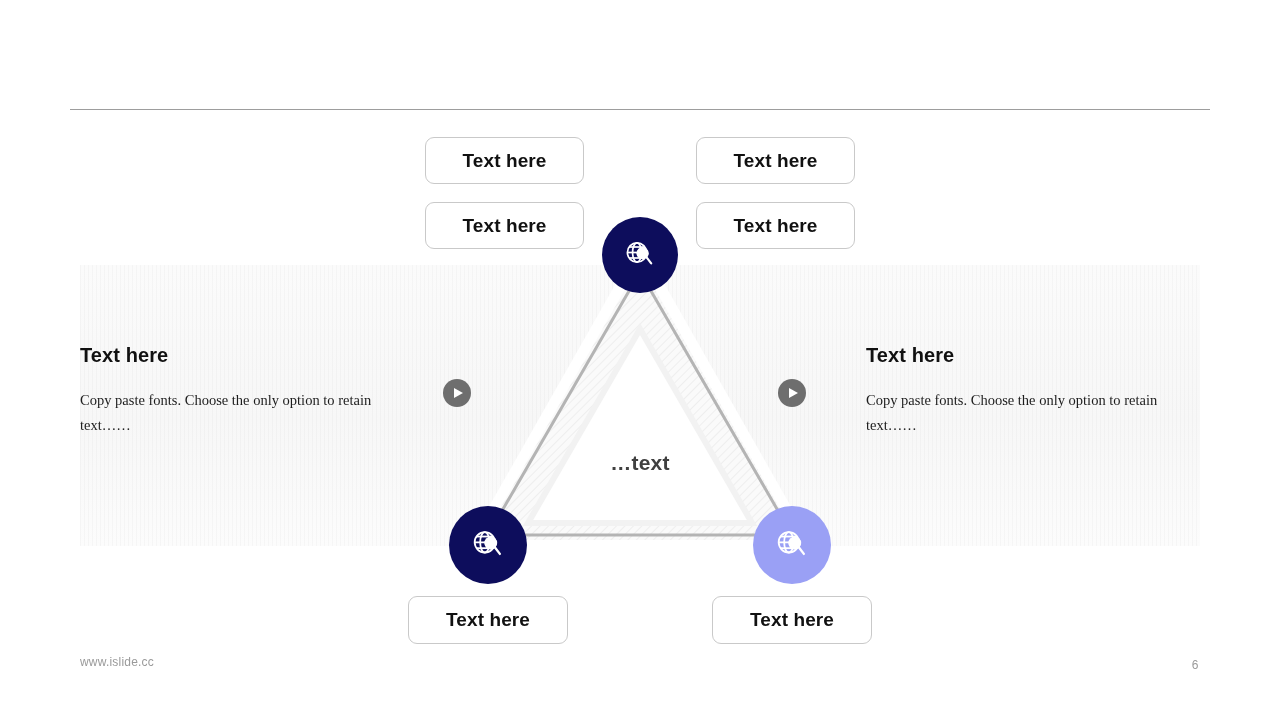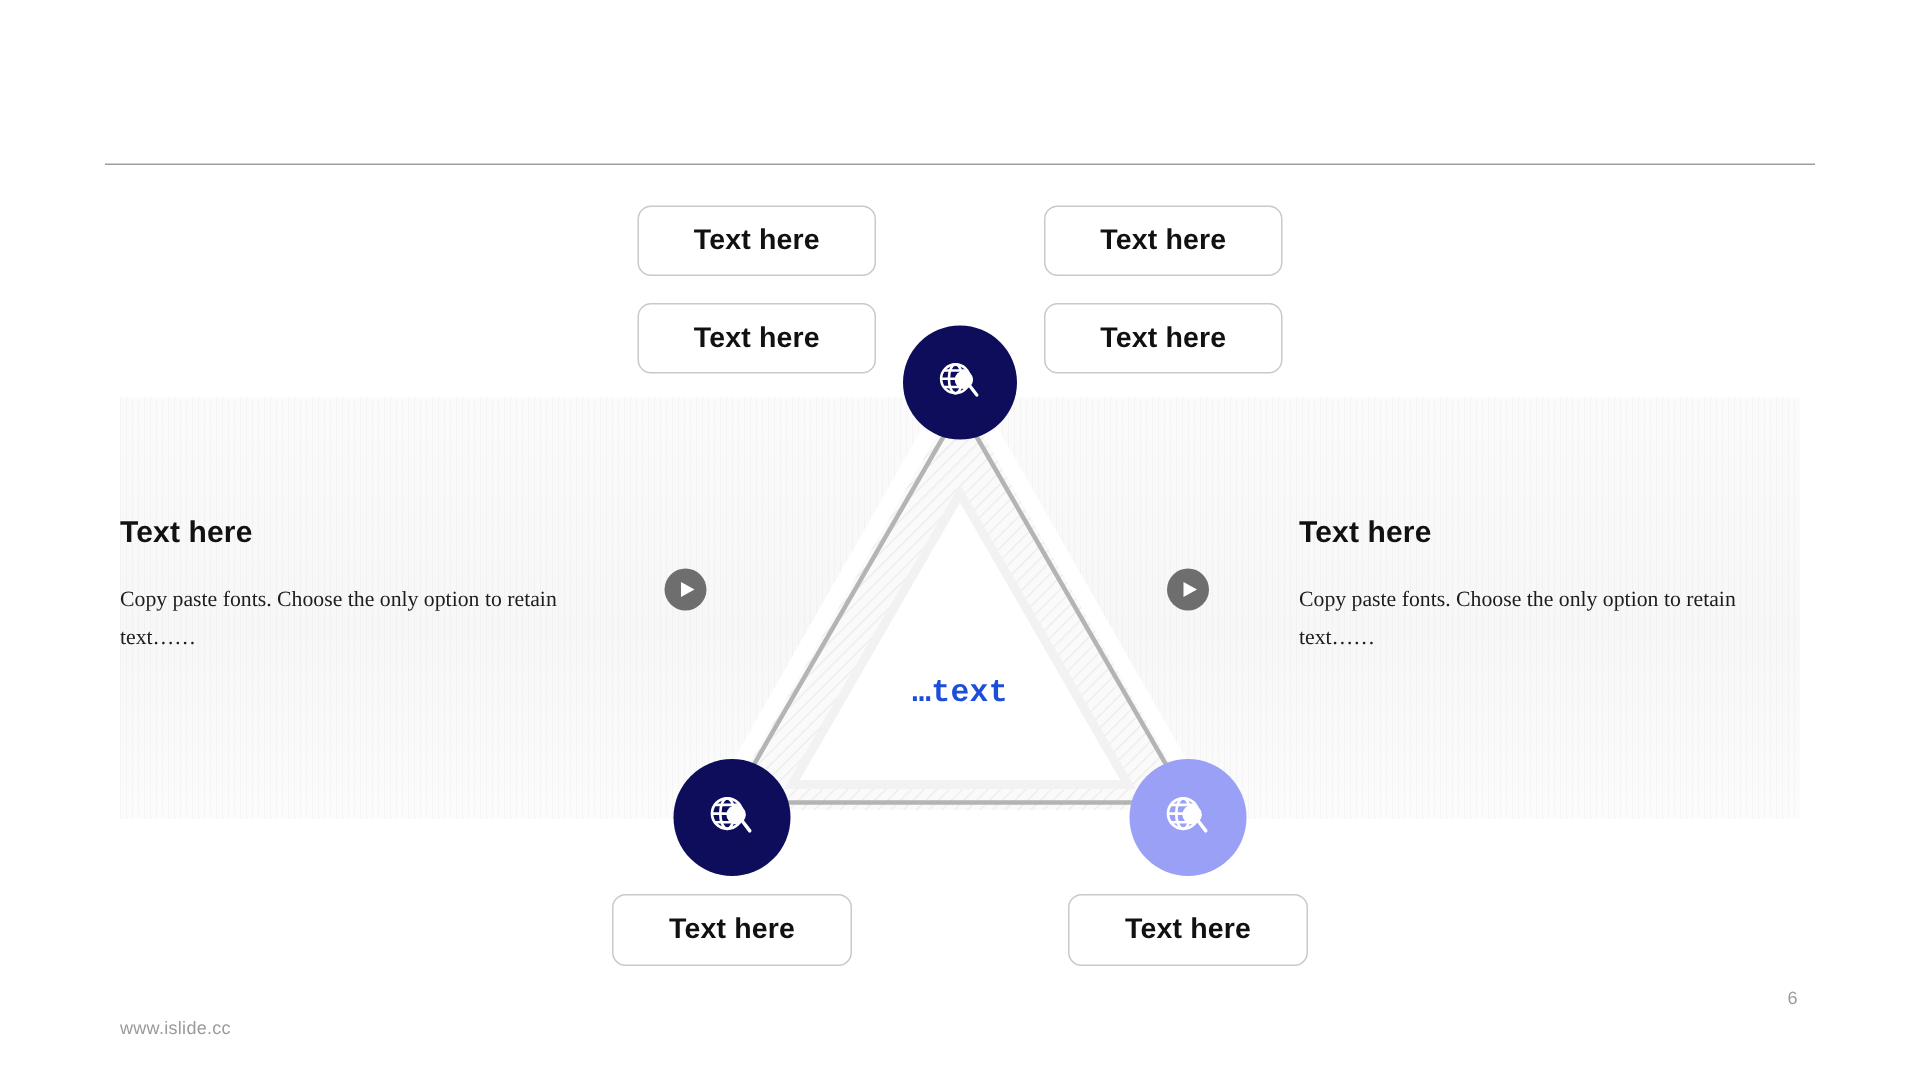--- a/index.html
+++ b/index.html
@@ -91,23 +91,22 @@
   }
 
   .center-text {
     position: absolute;
     left: 0;
     top: 216px;
     width: 400px;
     text-align: center;
     font-size: 21px;
     font-weight: bold;
-    color: #1d4ed8;
+    color: #404040;
     letter-spacing: 0.2px;
-    font-family: Liberation Mono, monospace;
   }
 
   
   .node {
     position: absolute;
     border-radius: 50%;
     display: flex;
     align-items: center;
     justify-content: center;
   }
@@ -158,21 +157,21 @@
     margin-left: 3px;
     border-left: 9px solid #ffffff;
     border-top: 5.5px solid transparent;
     border-bottom: 5.5px solid transparent;
   }
 
   
   .footer-url {
     position: absolute;
     left: 80px;
-    top: 678px;
+    top: 655px;
     font-size: 12px;
     color: #9a9a9a;
     letter-spacing: 0.2px;
   }
   .footer-page {
     position: absolute;
     left: 1180px;
     top: 658px;
     width: 30px;
     text-align: center;

